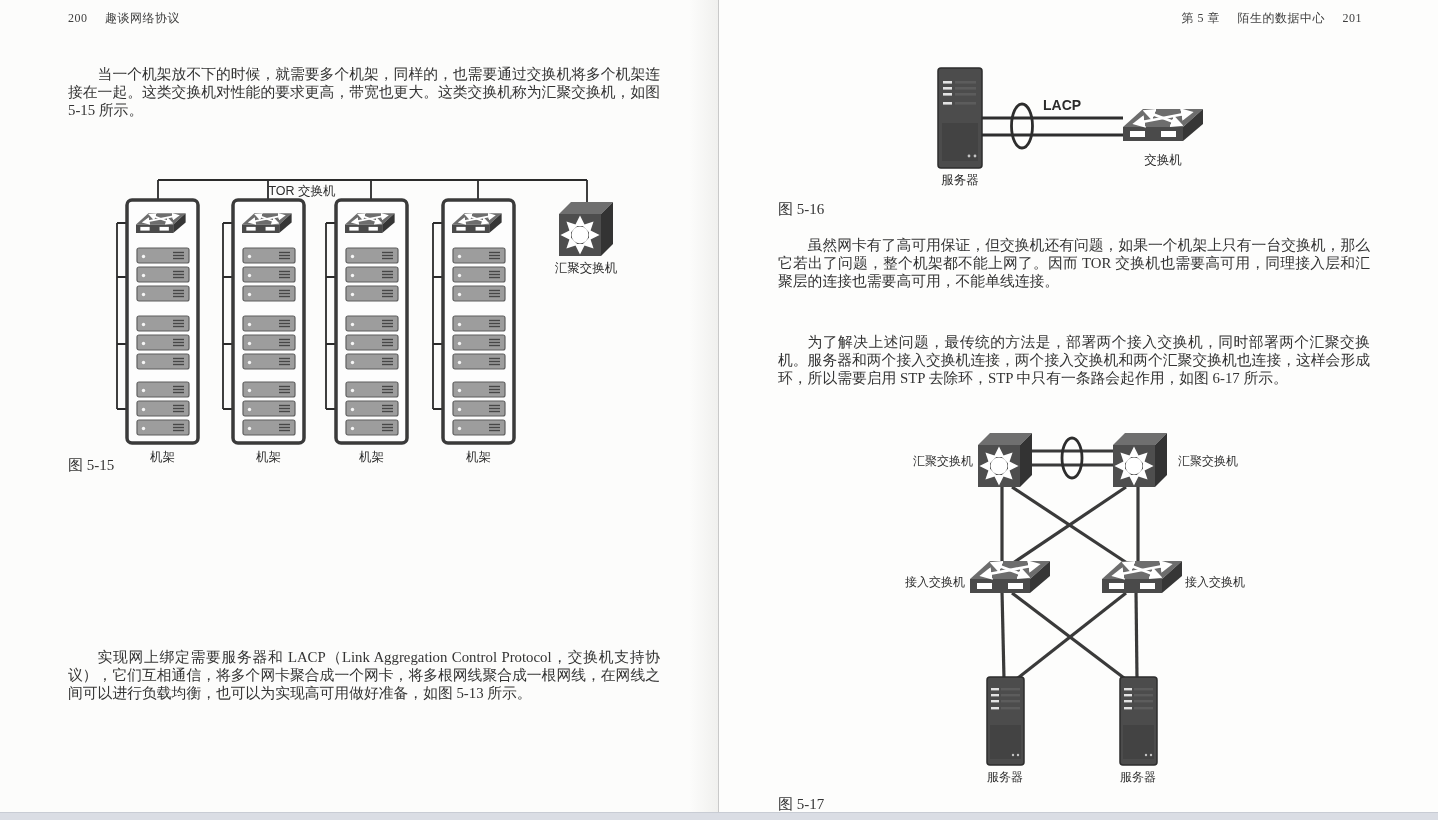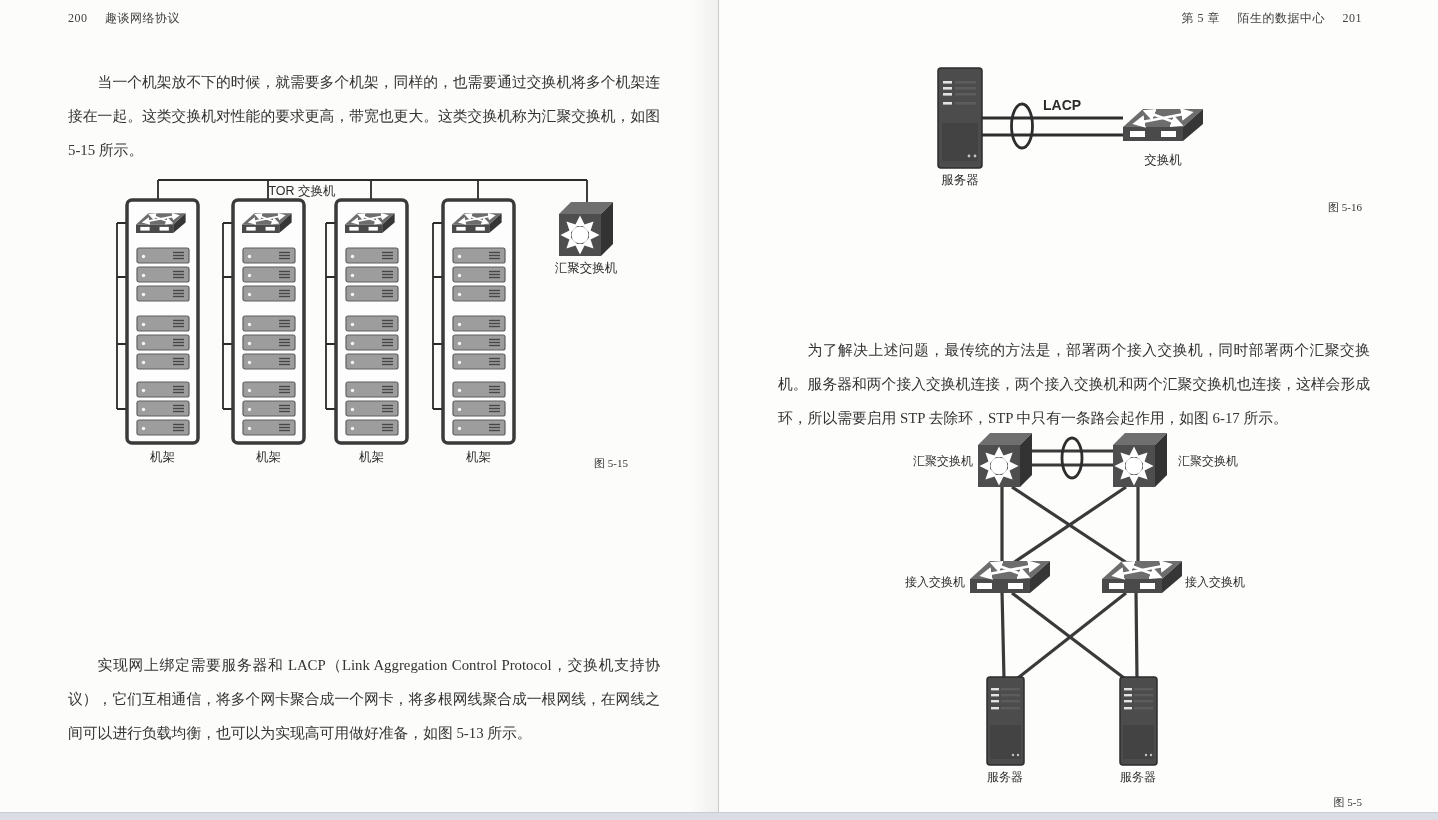--- a/index.html
+++ b/index.html
@@ -10,26 +10,26 @@
   .page-left{left:0;width:718px;
     background:linear-gradient(to right,#fcfcfb 0%,#fcfcfb 96%,#f0f0ee 100%);
     border-right:1px solid #c9c9c9;}
   .page-right{left:719px;width:719px;background:#fdfdfc;}
   .running-head{position:absolute;top:10px;font-size:12px;color:#3e3e3e;
     font-family:"Liberation Serif",serif;letter-spacing:.5px;}
   .rh-left{left:68px;}
   .rh-right{right:76px;text-align:center;}
   .running-head span{margin-right:14px;}
   .running-head span:last-child{margin-right:0;}
-  .para{position:absolute;width:592px;margin:0;font-size:14.8px;line-height:34px;
+  .para{position:absolute;width:592px;margin:0;font-size:14.8px;line-height:18px;
     color:#333;text-align:justify;text-indent:2em;
     font-family:"Liberation Serif",serif;}
   .page-left .para{left:68px;}
   .page-right .para{left:59px;}
-  .fig-caption{position:absolute;text-align:right;font-size:11px;color:#343434;
+  .fig-caption{position:absolute;text-align:left;font-size:15px;color:#343434;
     font-family:"Liberation Serif",serif;}
   .figsvg{position:absolute;}
   .figlabel{font-family:"Liberation Sans",sans-serif;font-size:12.5px;fill:#2d2d2d;}
   .figlabel-sm{font-family:"Liberation Sans",sans-serif;font-size:12px;fill:#2d2d2d;}
   .lacp{font-family:"Liberation Sans",sans-serif;font-size:14px;font-weight:bold;fill:#2b2b2b;}
   .wire{stroke:#2b2b2b;stroke-width:1.8;fill:none;}
   .wire2{stroke:#2e2e2e;stroke-width:2.8;fill:none;}
   .wire3{stroke:#3a3a3a;stroke-width:3.2;fill:none;}
   .bottom-bar{position:absolute;left:0;bottom:0;width:1438px;height:7px;
     background:#dadde4;border-top:1px solid #c8ccd4;}
@@ -225,20 +225,21 @@
       <ellipse cx="112" cy="66" rx="10.5" ry="22" fill="none" stroke="#2d2d2d" stroke-width="2.8"></ellipse>
       <text class="lacp" x="133" y="50">LACP</text>
       <use href="#tower44" transform="translate(28,8)"></use>
       <text class="figlabel" x="50" y="124" text-anchor="middle">服务器</text>
       <use href="#fswitch80" transform="translate(213,47)"></use>
       <text class="figlabel" x="253" y="104" text-anchor="middle">交换机</text>
     </svg>
 
     <div class="fig-caption" style="left:59px;top:200px;width:584px">图 5-16</div>
 
+    <p class="para" style="top:236px">虽然网卡有了高可用保证，但交换机还有问题，如果一个机架上只有一台交换机，那么它若出了问题，整个机架都不能上网了。因而 TOR 交换机也需要高可用，同理接入层和汇聚层的连接也需要高可用，不能单线连接。</p>
     <p class="para" style="top:333px">为了解决上述问题，最传统的方法是，部署两个接入交换机，同时部署两个汇聚交换机。服务器和两个接入交换机连接，两个接入交换机和两个汇聚交换机也连接，这样会形成环，所以需要启用 STP 去除环，STP 中只有一条路会起作用，如图 6-17 所示。</p>
 
     <svg class="figsvg" style="left:161px;top:425px" width="420" height="365" viewBox="0 0 420 365">
 
       <g>
         <line class="wire3" x1="152" y1="26" x2="233" y2="26"></line>
         <line class="wire3" x1="152" y1="40" x2="233" y2="40"></line>
         <line class="wire3" x1="122" y1="60" x2="122" y2="138"></line>
         <line class="wire3" x1="258" y1="60" x2="258" y2="138"></line>
         <line class="wire3" x1="132" y1="62" x2="250" y2="140"></line>
@@ -259,17 +260,17 @@
       <use href="#fswitch80" transform="translate(222,134)"></use>
       <text class="figlabel-sm" x="85" y="161" text-anchor="end">接入交换机</text>
       <text class="figlabel-sm" x="305" y="161">接入交换机</text>
 
       <use href="#tower37" transform="translate(107,252)"></use>
       <use href="#tower37" transform="translate(240,252)"></use>
       <text class="figlabel-sm" x="125" y="356" text-anchor="middle">服务器</text>
       <text class="figlabel-sm" x="258" y="356" text-anchor="middle">服务器</text>
     </svg>
 
-    <div class="fig-caption" style="left:59px;top:795px;width:584px">图 5-5</div>
+    <div class="fig-caption" style="left:59px;top:795px;width:584px">图 5-17</div>
   </div>
 
   <div class="bottom-bar"></div>
 </div>
 
 </body></html>

